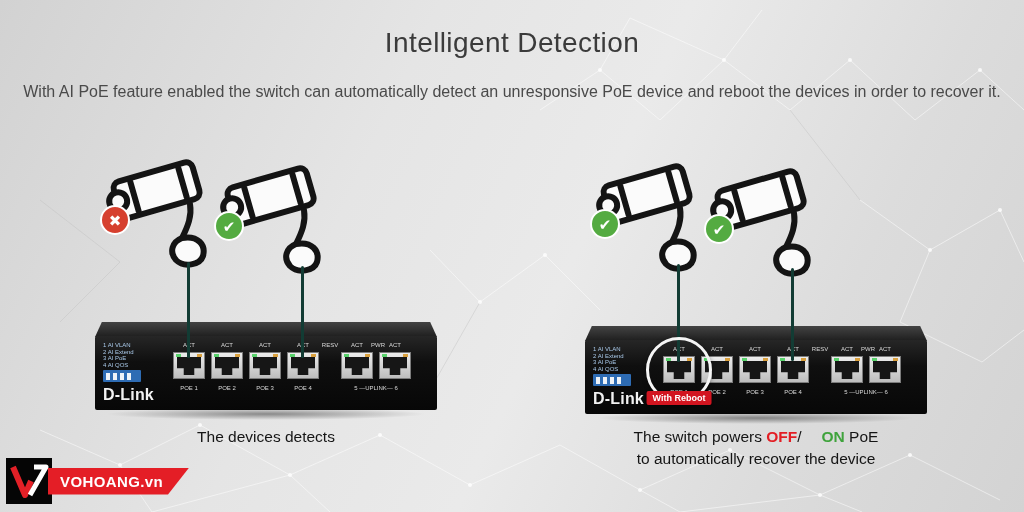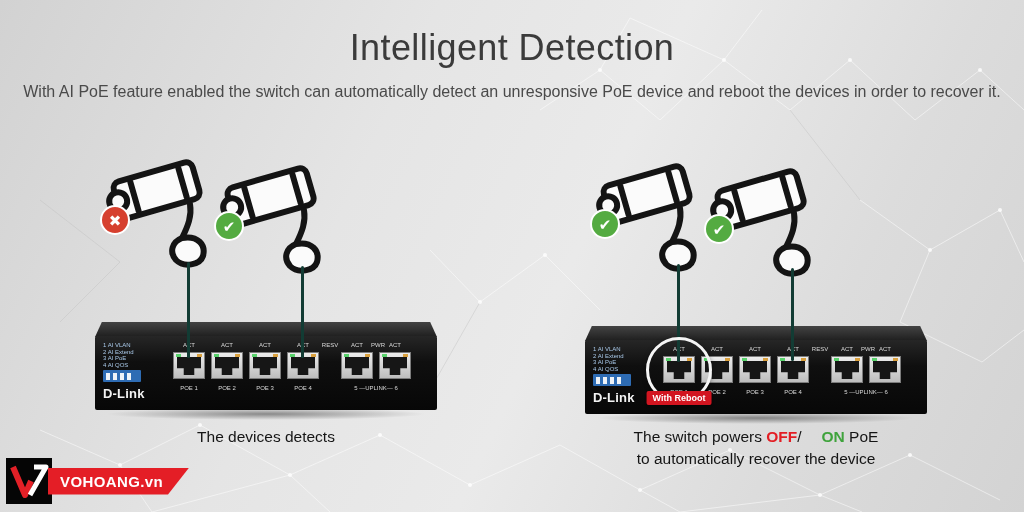--- a/index.html
+++ b/index.html
@@ -3,21 +3,21 @@
 <meta charset="utf-8">
 <style>
   html,body { margin:0; padding:0; }
   .stage {
     position:relative; width:1024px; height:512px; overflow:hidden;
     font-family:"Liberation Sans", sans-serif;
     background:linear-gradient(115deg,#d2d2d2 0%,#e5e5e5 35%,#eaeaea 55%,#dcdcdc 78%,#d3d3d3 100%);
   }
   .mesh { position:absolute; inset:0; z-index:0; }
   .title { position:absolute; top:27px; left:0; width:100%; text-align:center;
-           font-size:36px; font-weight:400; color:#3b3b3b; letter-spacing:.4px; z-index:2; }
+           font-size:28px; font-weight:400; color:#3b3b3b; letter-spacing:.4px; z-index:2; }
   .subtitle { position:absolute; top:83px; left:0; width:100%; text-align:center;
               font-size:16px; color:#4a4a4a; z-index:2; }
 
   
   .camera { position:absolute; width:112px; height:124px; z-index:2; }
   .camera svg { width:100%; height:100%; display:block; }
   .badge { position:absolute; left:-4px; top:57px; width:30px; height:30px; box-sizing:border-box;
            border-radius:50%; border:2px solid #fff; display:grid; place-items:center;
            color:#fff; font-size:15px; line-height:1; z-index:3; }
   .badge-error { background:#d6402f; }
@@ -34,21 +34,21 @@
   .sw-front { position:absolute; top:14px; left:0; width:100%; height:74px;
               background:linear-gradient(180deg,#262626,#0f0f0f 35%,#070707);
               border-radius:2px; }
   .switch::after { content:""; position:absolute; left:3%; right:3%; top:86px; height:12px;
                    background:radial-gradient(ellipse at center, rgba(0,0,0,.4), transparent 70%); }
   .sw-left { position:absolute; left:8px; top:6px; }
   .dl { font-size:6px; line-height:6.6px; color:#a9c9e9; white-space:nowrap; }
   .dip { margin-top:2px; width:38px; height:12px; background:#2e6cb4; border-radius:1px;
          display:flex; align-items:center; gap:3px; padding:0 3px; box-sizing:border-box; }
   .dip i { width:4px; height:7px; background:#eef3f8; }
-  .brand { margin-top:4px; font-size:13px; font-weight:700; color:#f2f2f2; letter-spacing:.2px;text-align:center; }
+  .brand { margin-top:4px; font-size:16px; font-weight:700; color:#f2f2f2; letter-spacing:.2px;text-align:center; }
   .ports { position:absolute; left:78px; top:0; width:258px; height:74px; }
   .act, .plabel { position:absolute; transform:translateX(-50%); font-size:6px;
                   color:#d9d9d9; white-space:nowrap; }
   .act { top:6px; }
   .plabel { top:49px; }
   .port { position:absolute; top:16px; width:32px; height:27px; box-sizing:border-box;
           background:linear-gradient(#ececec,#bdbdbd); border:1px solid #7c7c7c; }
   .port::before { content:""; position:absolute; left:3px; right:3px; top:4px; bottom:3px;
           background:#161616;
           clip-path:polygon(0 0,100% 0,100% 62%,72% 62%,72% 100%,28% 100%,28% 62%,0 62%); }

